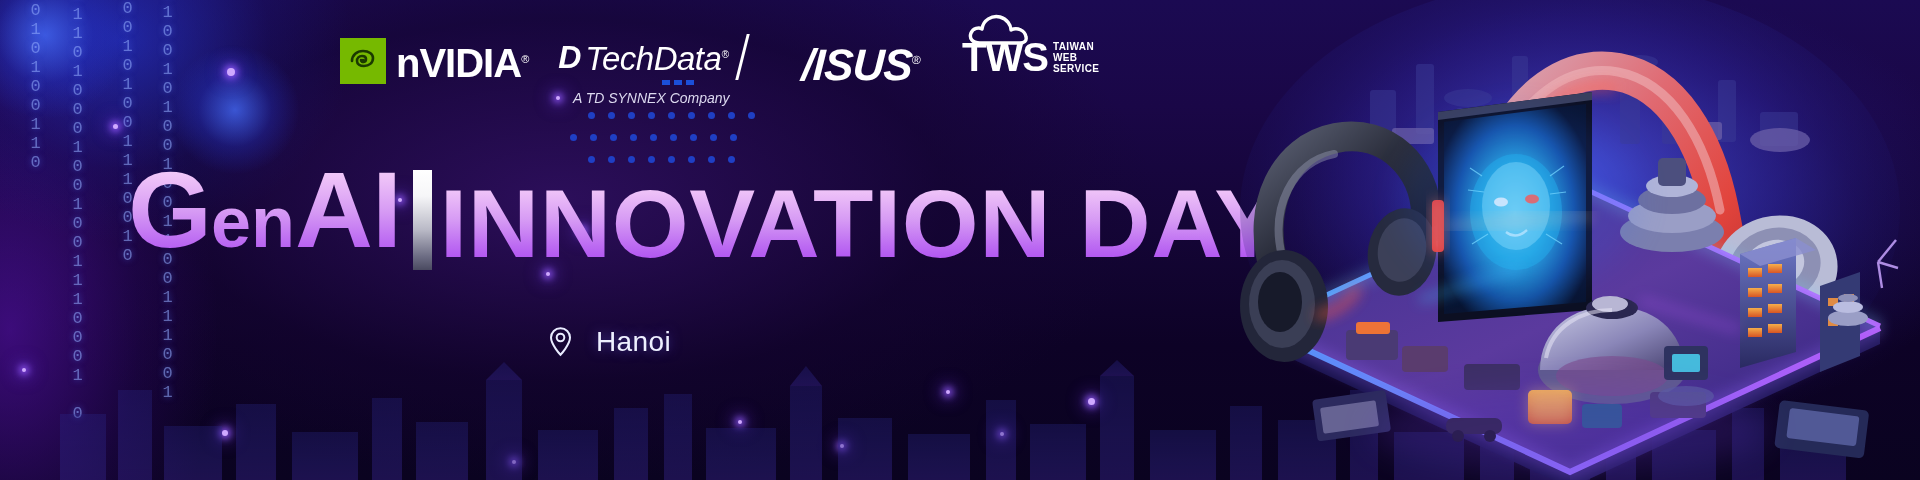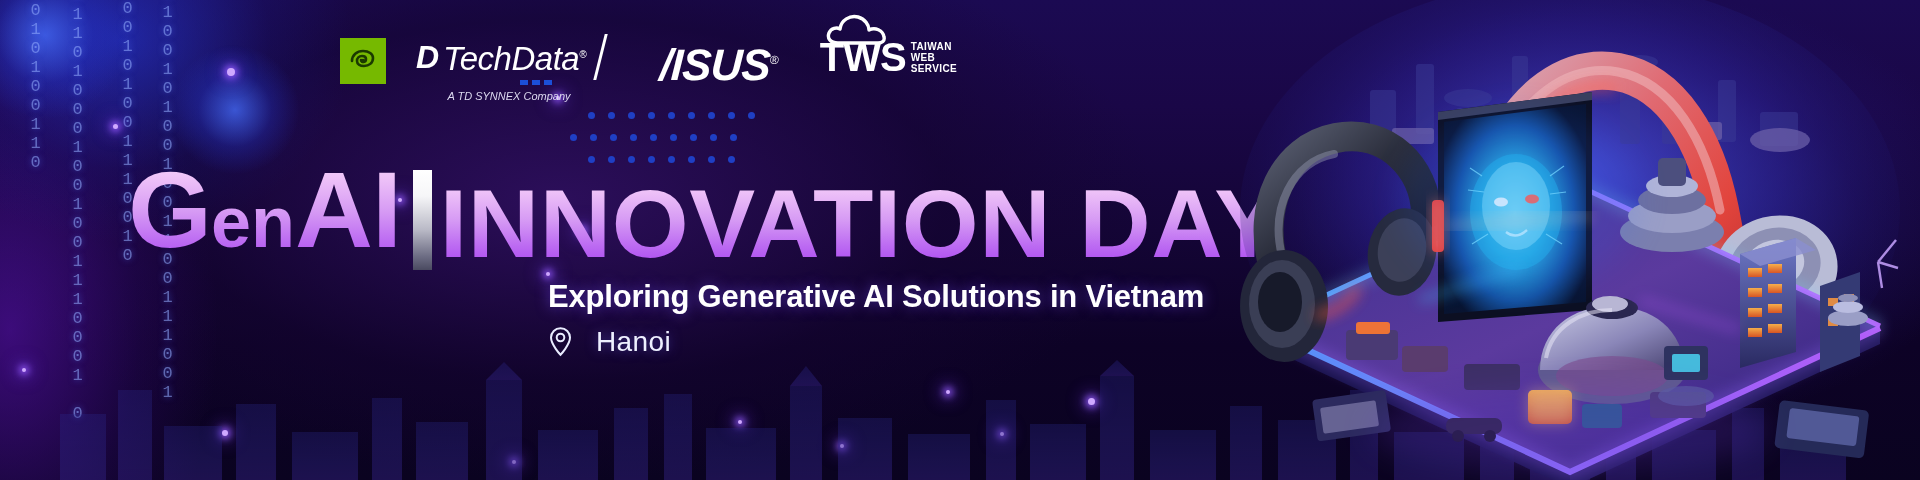--- a/index.html
+++ b/index.html
@@ -90,21 +90,21 @@
     line-height:34px; letter-spacing:-0.5px;
   }
   .td-word sup { font-size:10px; vertical-align:super; }
   .td-slash {
     position:absolute; right:0; top:-4px; width:3px; height:46px;
     background:#fff; transform:skewX(-14deg);
   }
   .td-ticks { display:flex; gap:4px; margin:4px 0 0 54px; }
   .td-ticks i { width:8px; height:5px; background:#1b4fd8; }
   .td-tagline {
-    color:#dcd9ef; font-style:italic; font-size:11px;
+    color:#dcd9ef; font-style:italic; font-size:14px;
     margin-top:5px; white-space:nowrap;
   }
 
   .asus-wrap { margin-left:58px; }
   .asus {
     color:#fff; font-weight:bold; font-size:44px; line-height:44px;
     font-style:italic; letter-spacing:-1px;
     transform:skewX(-3deg);
     font-family:"Liberation Sans", sans-serif;
   }
@@ -277,20 +277,21 @@
   <div class="logos">
 
     <div class="logo-unit">
       <div class="nvidia">
         <div class="nv-eye">
           <svg width="36" height="36" viewBox="0 0 36 36">
             <path d="M7 18c0-6 5-10 11-10 6 0 10 3 10 7 0 5-4 8-9 8-4 0-7-2-7-5 0-3 2-5 5-5 2 0 4 1 4 3 0 2-1 3-3 3-1 0-2-1-2-2" fill="none" stroke="#1b3a00" stroke-width="2.6" stroke-linecap="round"></path>
             <circle cx="18" cy="18" r="2.3" fill="#1b3a00"></circle>
           </svg>
         </div>
+        <div class="nv-word"><span>nVIDIA</span><sup>®</sup></div>
       </div>
     </div>
 
     <div class="logo-unit techdata-wrap">
       <div class="techdata">
         <div class="td-d">D</div>
         <div class="td-word"><span>TechData</span><sup>®</sup></div>
         <div class="td-slash"></div>
       </div>
       <div class="td-ticks">
@@ -322,21 +323,20 @@
     </div>
 
   </div>
 
   <div class="headline">
     <div class="genai grad-text"><span>G</span><span class="sc">en</span><span>AI</span></div>
     <div class="divider"></div>
     <div class="innov grad-text">INNOVATION DAY</div>
   </div>
 
-  <div class="subtitle">Exploring Generative AI Solutions in Vietnam</div>
 
   <div class="meta">
     <div class="meta-item">
       <svg width="25" height="31" viewBox="0 0 25 31">
         <path d="M12.5 2.2 C7.2 2.2 3 6.4 3 11.6 C3 18.6 12.5 28.8 12.5 28.8 C12.5 28.8 22 18.6 22 11.6 C22 6.4 17.8 2.2 12.5 2.2 Z" fill="none" stroke="#e9ecff" stroke-width="2"></path>
         <circle cx="12.5" cy="11.5" r="3.8" fill="none" stroke="#e9ecff" stroke-width="2"></circle>
       </svg>
       <div class="meta-text">Hanoi</div>
     </div>
   </div>

